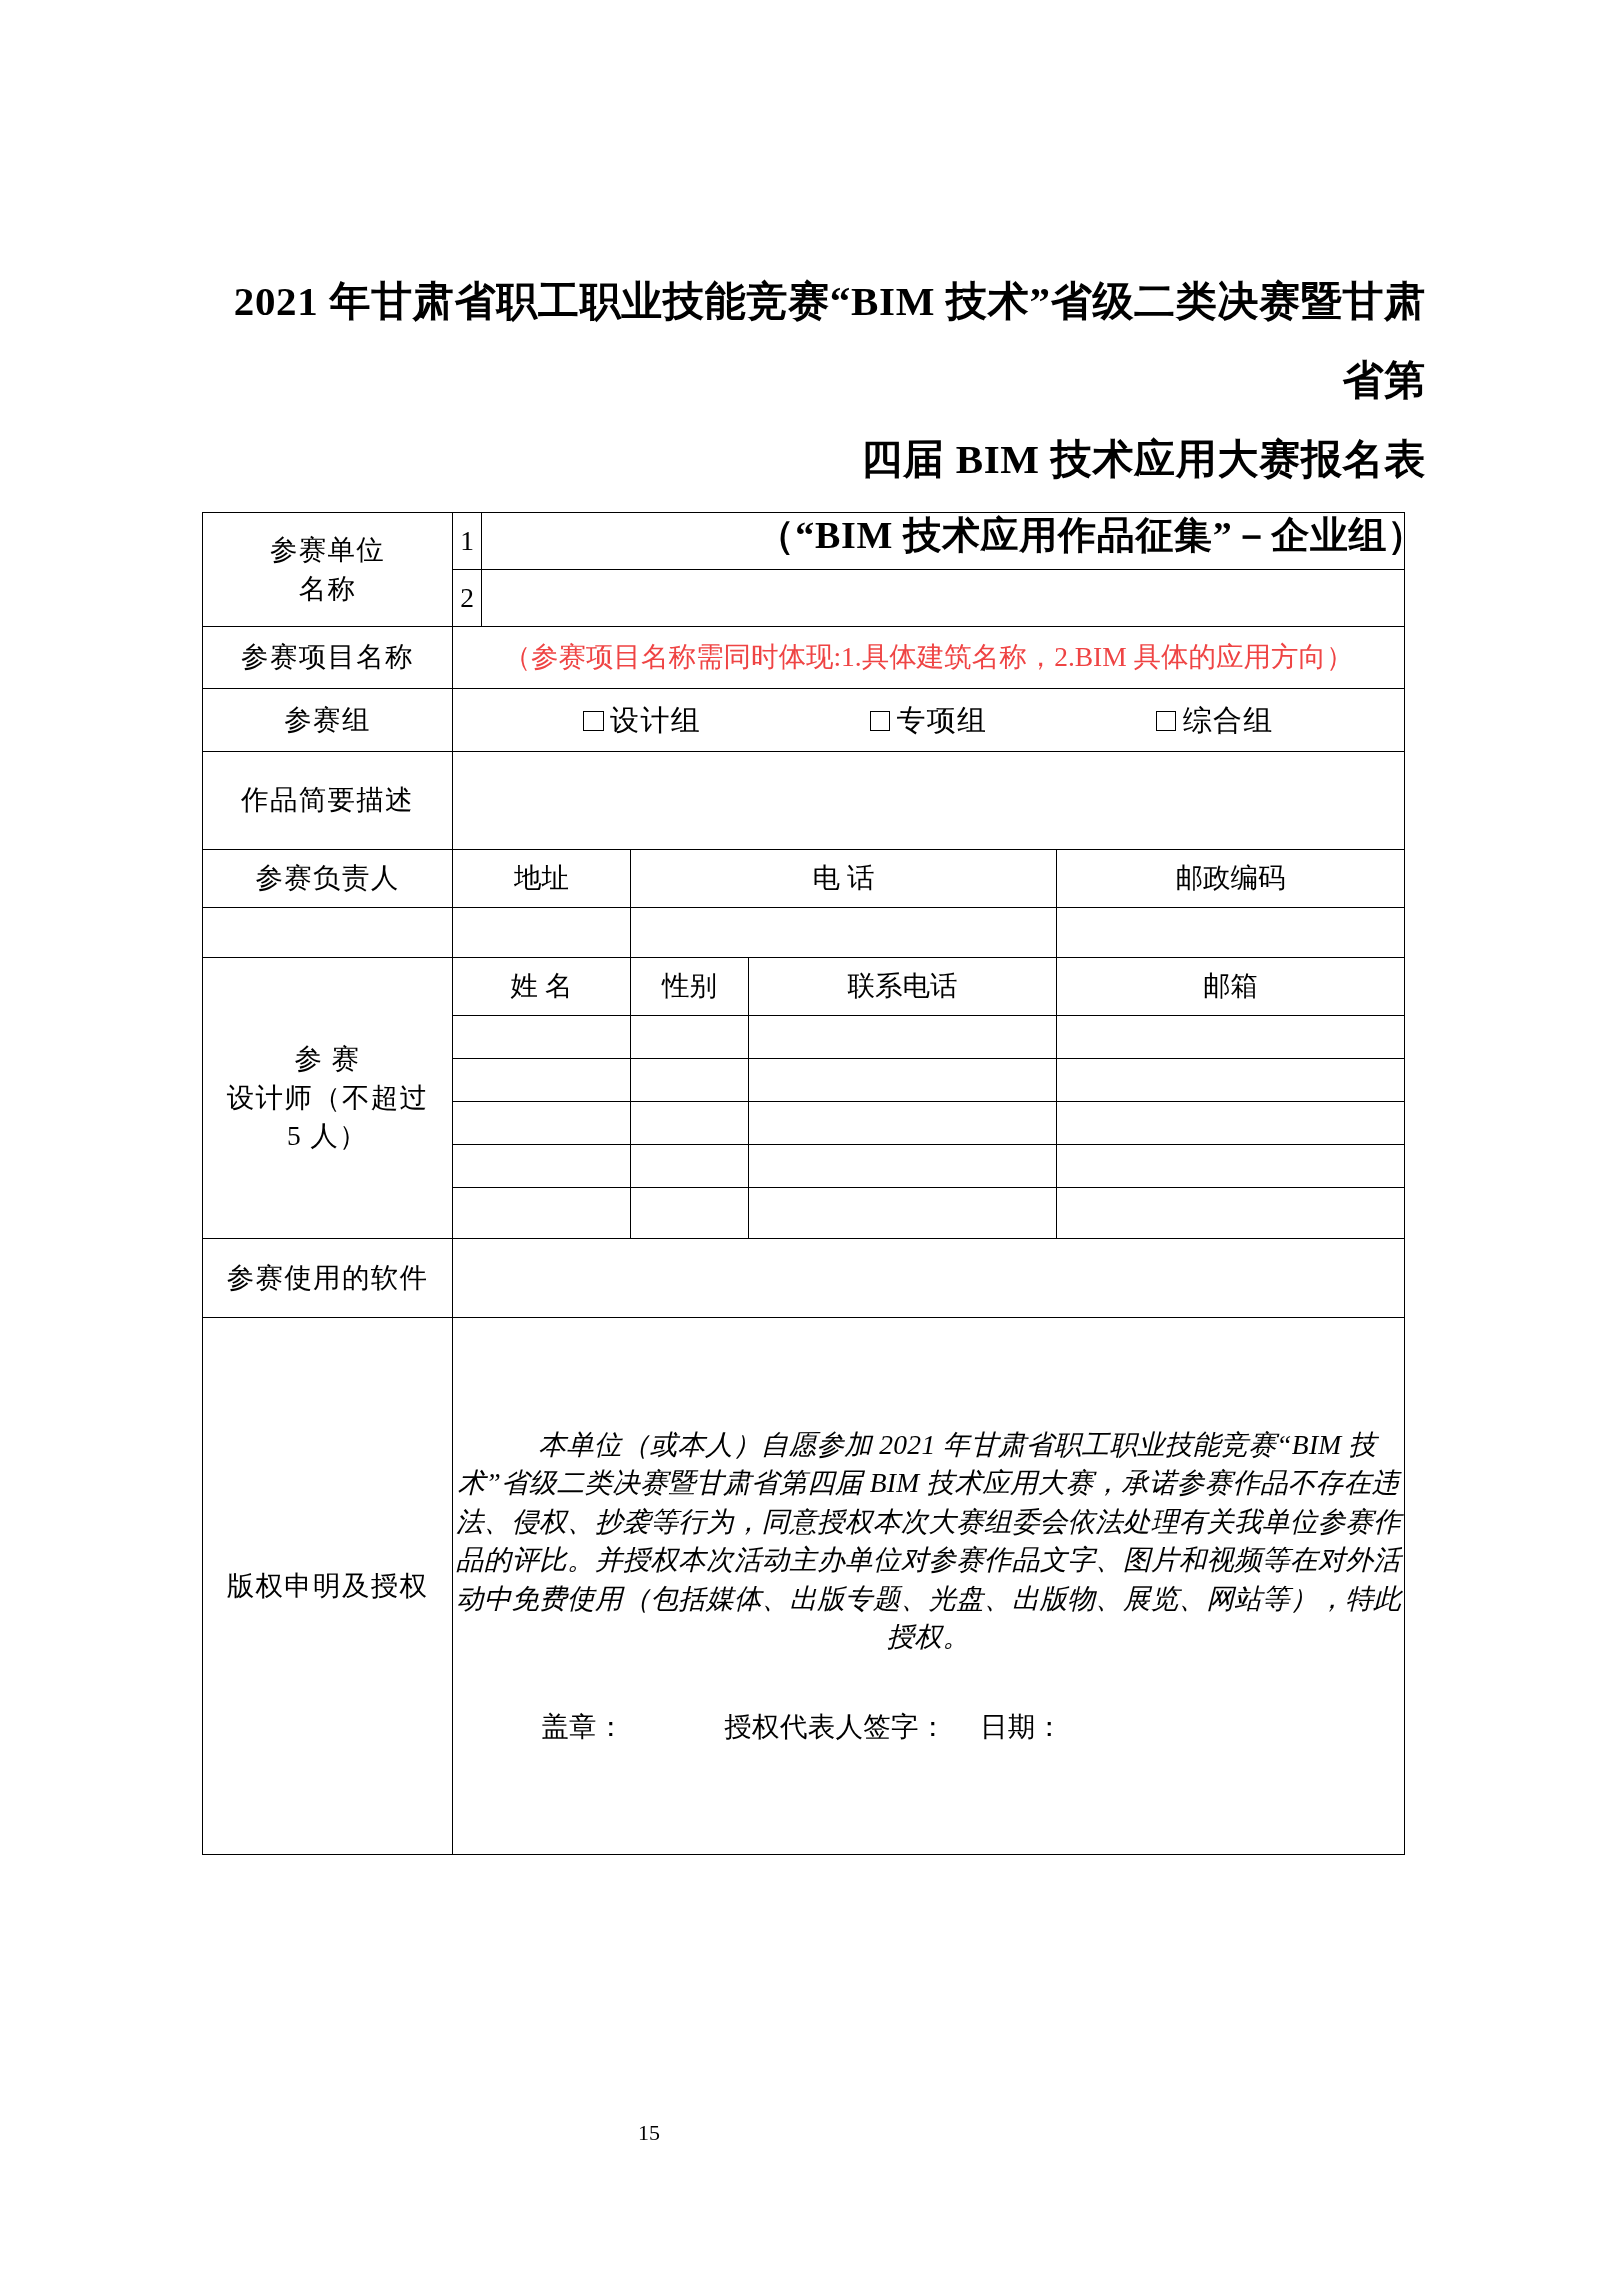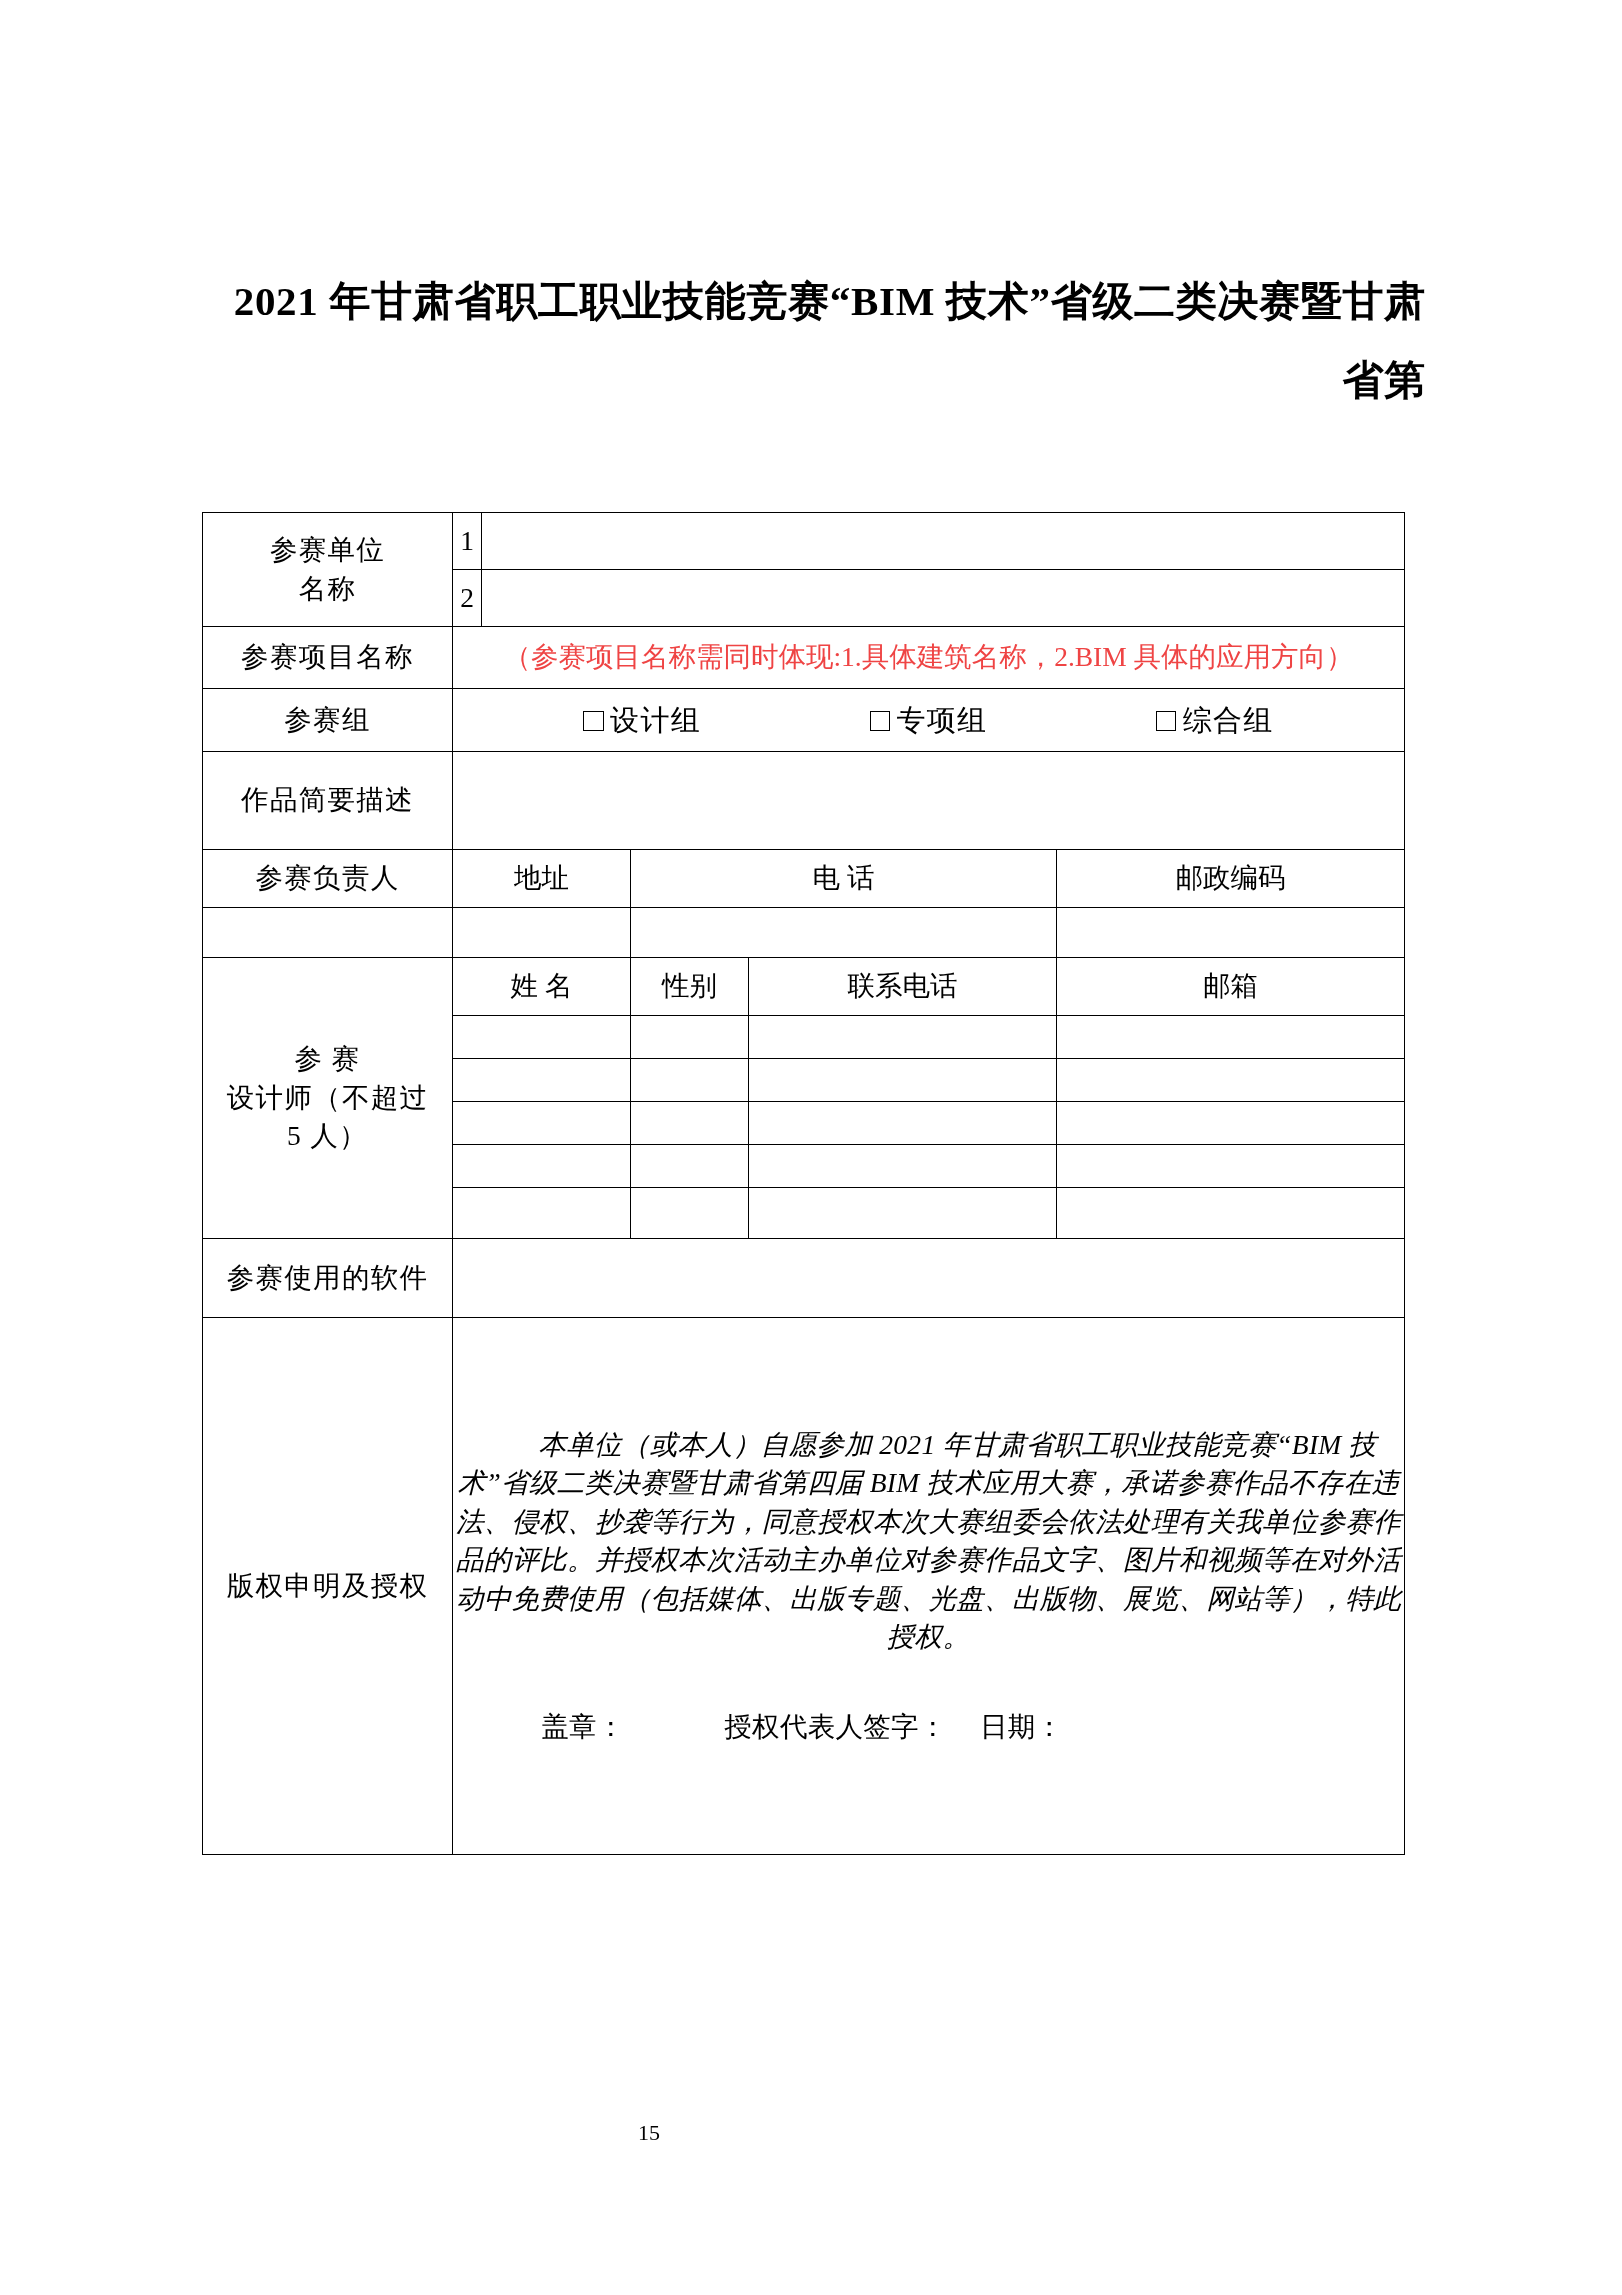--- a/index.html
+++ b/index.html
@@ -134,20 +134,22 @@
     font-family: "Liberation Serif", "DejaVu Serif", serif;
   }
 </style>
 </head>
 <body>
 
 <div class="page">
 
   <div class="title-block">
     <div class="title-line">2021 年甘肃省职工职业技能竞赛“BIM 技术”省级二类决赛暨甘肃省第</div>
+    <div class="title-line">四届 BIM 技术应用大赛报名表</div>
+    <div class="title-line sub">（“BIM 技术应用作品征集”－企业组）</div>
   </div>
 
   <table class="form">
     <colgroup>
       <col style="width:250px">
       <col style="width:29px">
       <col style="width:149px">
       <col style="width:118px">
       <col style="width:308px">
       <col style="width:348px">

